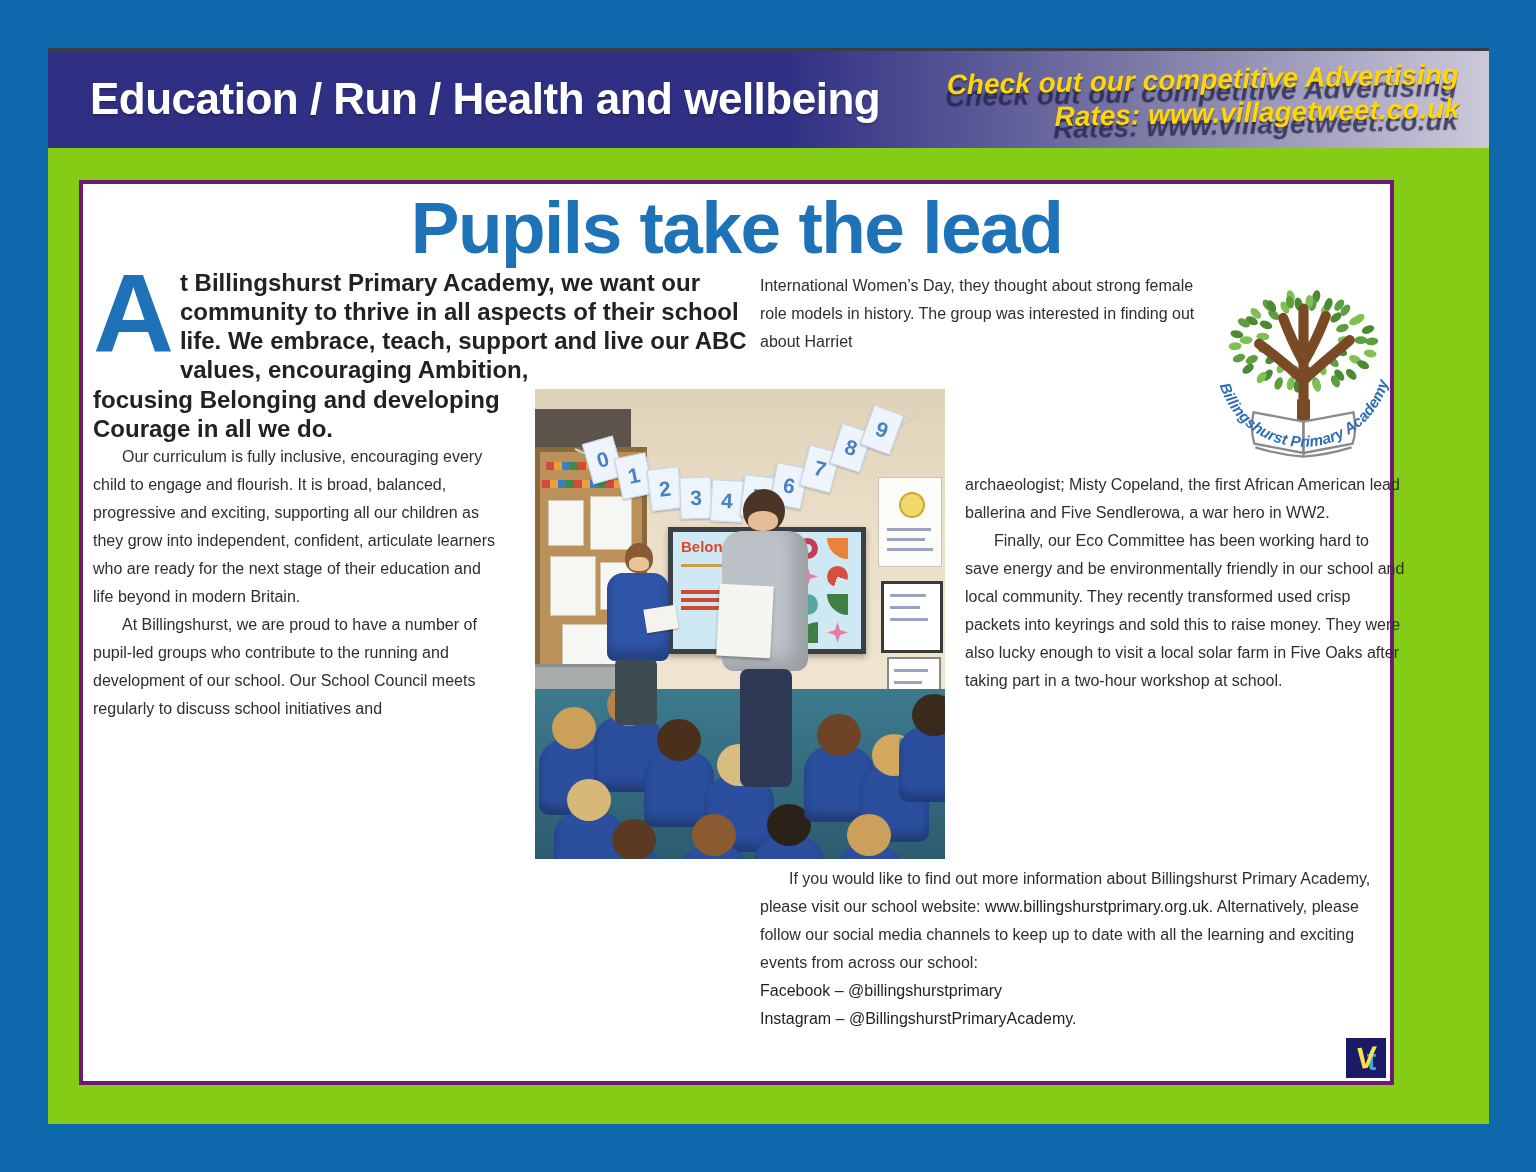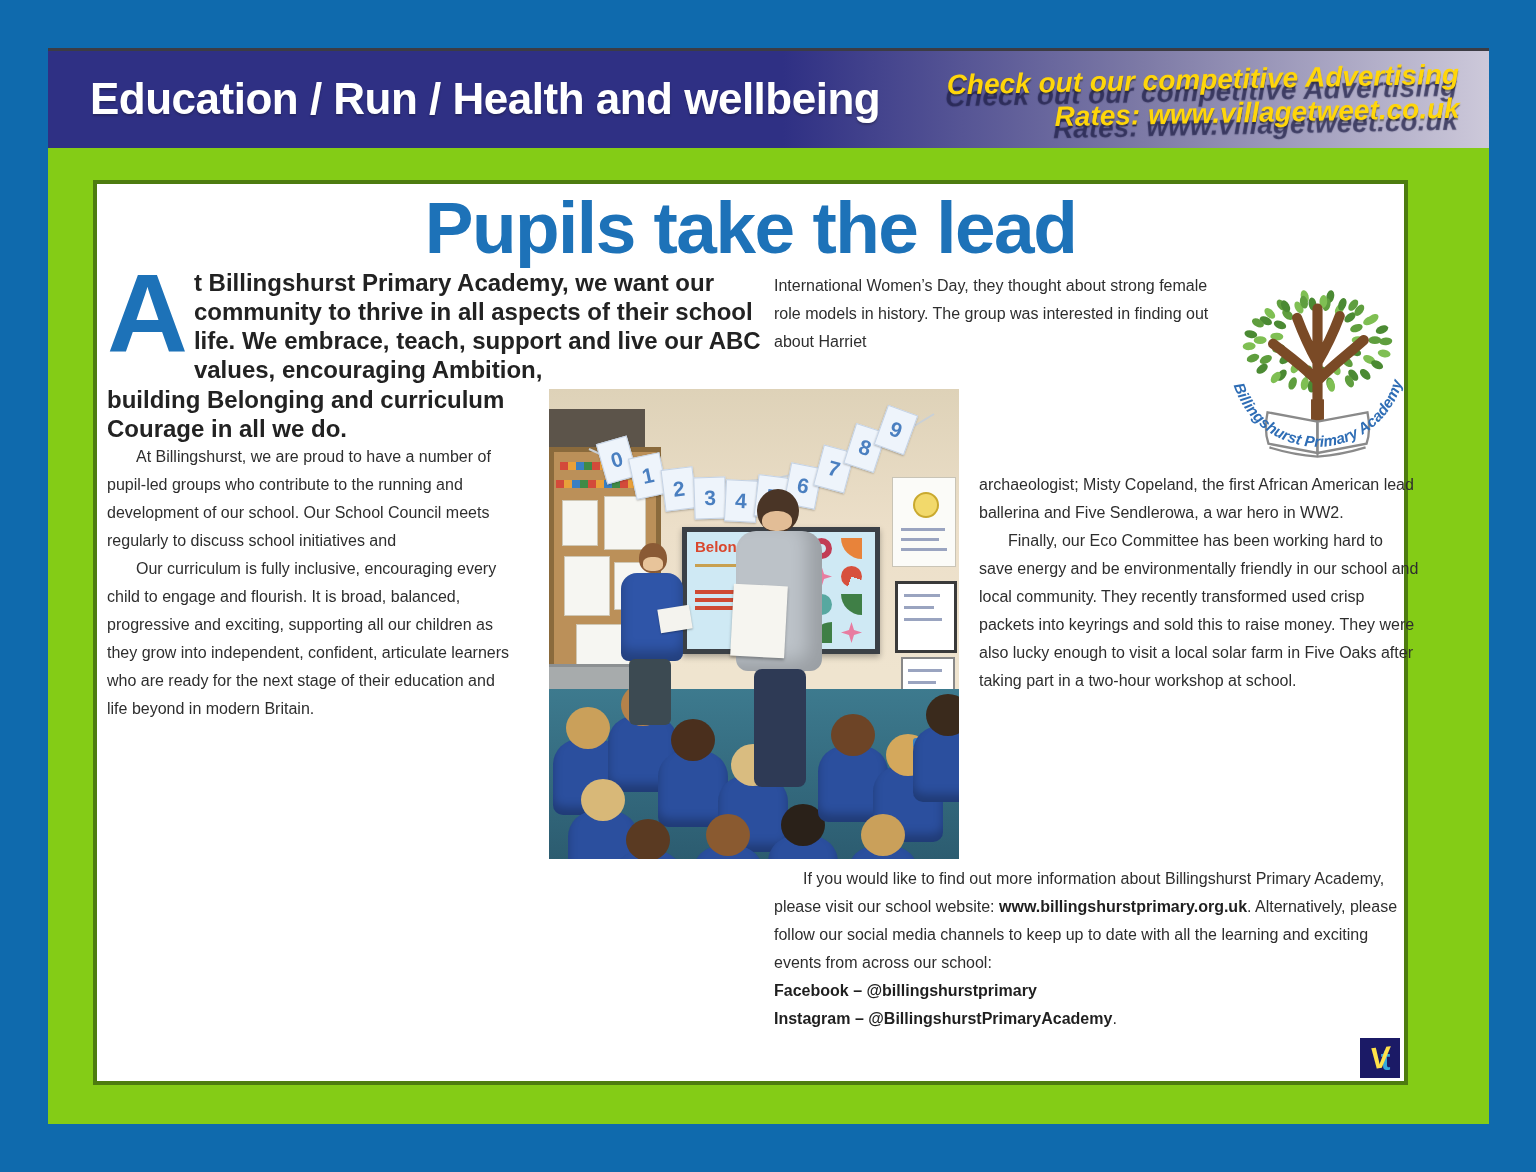--- a/index.html
+++ b/index.html
@@ -13,41 +13,41 @@
     background:linear-gradient(90deg,#2f3084 0%,#2f3084 51%,#7d7aa6 76%,#cdc9da 100%);
     border-top:3px solid #3c3c44;}
   #cat-title{position:absolute;left:42px;top:50%;transform:translateY(-52%);
     color:#ffffff;font-size:44px;font-weight:bold;letter-spacing:-.5px;white-space:nowrap;
     text-shadow:0 2px 2px rgba(20,20,40,.35);}
   #advert{position:absolute;right:30px;top:12px;text-align:right;transform:rotate(-1.2deg);
     color:#ffd60a;font-size:28px;line-height:34px;font-weight:bold;font-style:italic;
     text-shadow:-2px 12px 1px rgba(30,30,70,.75), 0 2px 1px rgba(40,40,20,.5);}
 
   
-  #article{position:absolute;left:45px;top:132px;width:1315px;height:905px;
-    border:4px solid #4d7c0f;background:#fff;box-sizing:border-box;}
+  #article{position:absolute;left:31px;top:132px;width:1315px;height:905px;
+    border:4px solid #701a75;background:#fff;box-sizing:border-box;}
   #headline{position:absolute;left:0;top:2px;width:100%;text-align:center;
     color:#1d72b8;font-size:73px;font-weight:bold;letter-spacing:-1.5px;}
 
   .body-text{font-size:16px;line-height:28px;color:#2e2e2e;}
   .body-text p{margin:0;}
   .indent{text-indent:29px;}
   .intro{font-size:24px;line-height:29px;font-weight:bold;color:#222;}
   .dropcap{float:left;color:#1d72b8;font-size:112px;line-height:84px;font-weight:bold;
     margin:4px 6px 0 0;}
 
   #intro1{left:10px;top:84px;width:668px;}
   #intro2{left:10px;top:201px;width:432px;}
   #leftcol{left:10px;top:259px;width:404px;}
   #botleft{left:10px;top:681px;width:648px;}
   #righttop{left:677px;top:88px;width:436px;}
   #rightnarrow{left:882px;top:200px;width:190px;}
   #rightmid{left:882px;top:287px;width:440px;}
   #outro{left:677px;top:681px;width:640px;}
-  #outro b{font-weight:bold;color:#1f1f1f;}
+  #outro b{font-weight:normal;color:#1f1f1f;}
 
   
   #photo{left:452px;top:205px;width:410px;height:470px;overflow:hidden;
     background:linear-gradient(180deg,#ded2b8 0%,#ecdfc9 30%,#efe4cf 60%);}
   .ph{position:absolute;}
   #dark-corner{left:0;top:20px;width:96px;height:80px;background:#5c544a;}
   #corkboard{left:0;top:58px;width:112px;height:235px;background:#bb9059;border:5px solid #8a6a3c;box-sizing:border-box;}
   .pin-card{position:absolute;background:#f6f6f2;border:1px solid #cfc7b4;}
   .rainbow{position:absolute;height:8px;width:60px;background:repeating-linear-gradient(90deg,#d34a3a 0 8px,#e8a03a 8px 16px,#3a7fc2 16px 24px,#3f8a46 24px 32px);}
   #cabinet{left:0;top:275px;width:120px;height:50px;background:#a7abac;border-top:3px solid #8c9092;}
@@ -98,25 +98,25 @@
       <div id="advert">
         <div>Check out our competitive Advertising</div>
         <div>Rates: www.villagetweet.co.uk</div>
       </div>
     </div>
 
     <div id="article">
       <div id="headline">Pupils take the lead</div>
 
       <div id="intro1" class="abs intro"><span class="dropcap">A</span><span>t Billingshurst Primary Academy, we want our community to thrive in all aspects of their school life. We embrace, teach, support and live our ABC values, encouraging Ambition,</span></div>
-      <div id="intro2" class="abs intro">building Belonging and curriculum Courage in all we do.</div>
+      <div id="intro2" class="abs intro">focusing Belonging and developing Courage in all we do.</div>
 
       <div id="leftcol" class="abs body-text">
+        <p class="indent">Our curriculum is fully inclusive, encouraging every child to engage and flourish. It is broad, balanced, progressive and exciting, supporting all our children as they grow into independent, confident, articulate learners who are ready for the next stage of their education and life beyond in modern Britain.</p>
         <p class="indent">At Billingshurst, we are proud to have a number of pupil-led groups who contribute to the running and development of our school. Our School Council meets regularly to discuss school initiatives and</p>
-        <p class="indent">Our curriculum is fully inclusive, encouraging every child to engage and flourish. It is broad, balanced, progressive and exciting, supporting all our children as they grow into independent, confident, articulate learners who are ready for the next stage of their education and life beyond in modern Britain.</p>
       </div>
 
       <div id="botleft" class="abs body-text">
       </div>
 
       <div id="righttop" class="abs body-text">International Women’s Day, they thought about strong female role models in history. The group was interested in finding out about Harriet</div>
       <div id="rightmid" class="abs body-text">
         <p>archaeologist; Misty Copeland, the first African American lead ballerina and Five Sendlerowa, a war hero in WW2.</p>
         <p class="indent">Finally, our Eco Committee has been working hard to save energy and be environmentally friendly in our school and local community. They recently transformed used crisp packets into keyrings and sold this to raise money. They were also lucky enough to visit a local solar farm in Five Oaks after taking part in a two-hour workshop at school.</p>
       </div>

